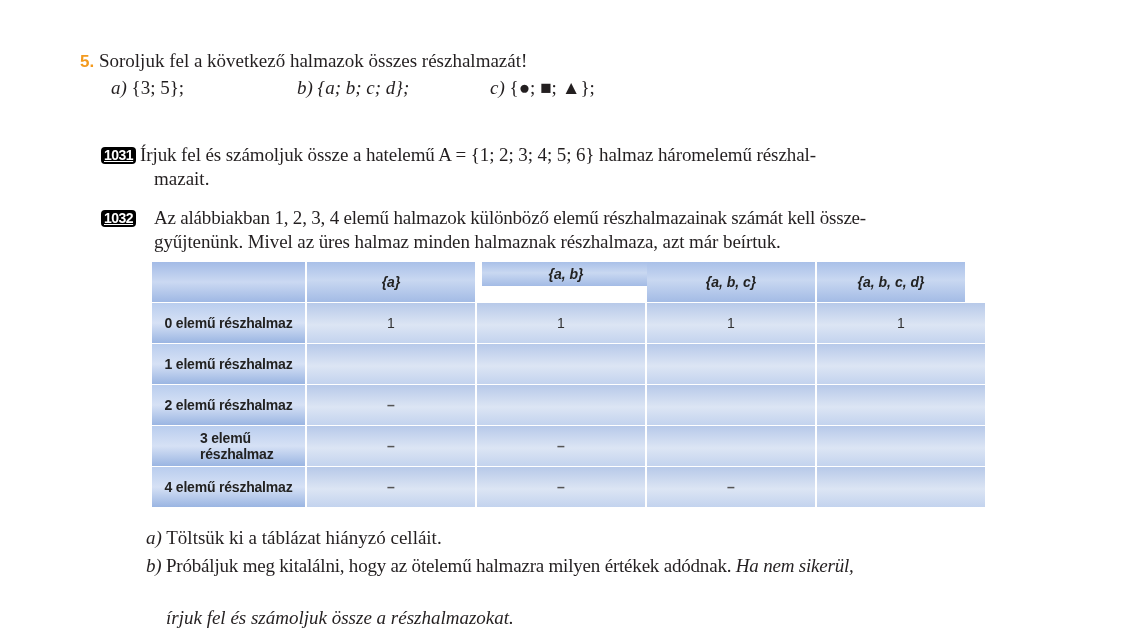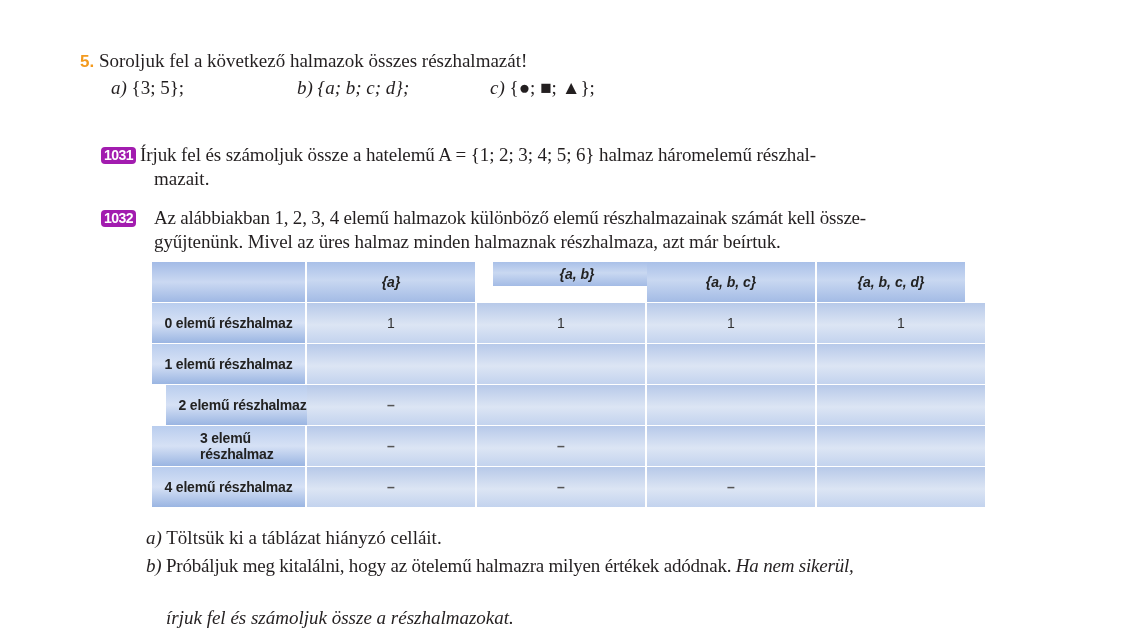--- a/index.html
+++ b/index.html
@@ -4,22 +4,22 @@
 <style>
   html, body { margin: 0; padding: 0; }
   body {
     width: 1136px; height: 640px; background: #ffffff; position: relative; overflow: hidden;
     font-family: "Liberation Serif", "DejaVu Serif", serif; color: #231f20;
   }
   .abs { position: absolute; }
   .serif { font-family: "Liberation Serif", serif; font-size: 19px; line-height: 22px; }
   .num5 { color: #f39a1e; font-family: "Liberation Sans", sans-serif; font-weight: bold; font-size: 17px; }
   .badge {
-    display: inline-block; background: #a21caf; color: #fff; font-family: "Liberation Sans", sans-serif;
-    font-weight: bold; font-size: 14px; line-height: 17px; padding: 0 3px; border-radius: 4px; letter-spacing: -0.5px;
+    display: inline-block; background: #000000; color: #fff; font-family: "Liberation Sans", sans-serif;
+    font-weight: bold; font-size: 14px; line-height: 17px; padding: 0 3px; border-radius: 4px; letter-spacing: -0.5px; text-decoration: underline;
   }
   i { font-style: italic; }
   .lbl { font-style: italic; }
 
   .tbl { position: absolute; left: 152px; top: 262px; }
   .cell {
     position: absolute; box-sizing: border-box;
     background: linear-gradient(to bottom, #b7c9e9 0%, #dce5f4 55%, #c3d3ee 100%);
     display: flex; align-items: center; justify-content: center;
     font-family: "Liberation Sans", sans-serif; font-size: 14px; color: #333;
@@ -63,34 +63,34 @@
 
 <div class="abs" style="left:101px; top:209px;">
   <span class="badge">1032</span>
 </div>
 <div class="abs serif" style="left:154px; top:207px; letter-spacing:-0.2px;">Az alábbiakban 1, 2, 3, 4 elemű halmazok különböző elemű részhalmazainak számát kell össze-</div>
 <div class="abs serif" style="left:154px; top:231px; letter-spacing:-0.1px;">gyűjtenünk. Mivel az üres halmaz minden halmaznak részhalmaza, azt már beírtuk.</div>
 
 <div class="tbl" id="tbl">
   <div class="cell corner" style="left:0;top:0;width:153px;height:40px;"></div>
 <div class="cell hdr" style="left: 155px; top: 0px; width: 168px; height: 40px;">{a}</div>
-    <div class="cell hdr" style="left: 341px; top: 0px; width: 168px; height: 24px;">{a, b}</div>
+    <div class="cell hdr" style="left: 330px; top: 0px; width: 168px; height: 24px;">{a, b}</div>
     <div class="cell hdr" style="left: 495px; top: 0px; width: 168px; height: 40px;">{a, b, c}</div>
     <div class="cell hdr" style="left: 665px; top: 0px; width: 148px; height: 40px;">{a, b, c, d}</div>
     <div class="cell rowhdr" style="left: 0px; top: 41px; width: 153px; height: 40px;">0 elemű részhalmaz</div>
     <div class="cell" style="left: 155px; top: 41px; width: 168px; height: 40px;">1</div>
     <div class="cell" style="left: 325px; top: 41px; width: 168px; height: 40px;">1</div>
     <div class="cell" style="left: 495px; top: 41px; width: 168px; height: 40px;">1</div>
     <div class="cell" style="left: 665px; top: 41px; width: 168px; height: 40px;">1</div>
     <div class="cell rowhdr" style="left: 0px; top: 82px; width: 153px; height: 40px;">1 elemű részhalmaz</div>
     <div class="cell" style="left: 155px; top: 82px; width: 168px; height: 40px;"></div>
     <div class="cell" style="left: 325px; top: 82px; width: 168px; height: 40px;"></div>
     <div class="cell" style="left: 495px; top: 82px; width: 168px; height: 40px;"></div>
     <div class="cell" style="left: 665px; top: 82px; width: 168px; height: 40px;"></div>
-    <div class="cell rowhdr" style="left: 0px; top: 123px; width: 153px; height: 40px; margin-left: 14px;">2 elemű részhalmaz</div>
+    <div class="cell rowhdr" style="left: 0px; top: 123px; width: 153px; height: 40px;">2 elemű részhalmaz</div>
     <div class="cell dash" style="left: 155px; top: 123px; width: 168px; height: 40px;">–</div>
     <div class="cell" style="left: 325px; top: 123px; width: 168px; height: 40px;"></div>
     <div class="cell" style="left: 495px; top: 123px; width: 168px; height: 40px;"></div>
     <div class="cell" style="left: 665px; top: 123px; width: 168px; height: 40px;"></div>
     <div class="cell rowhdr" style="left: 0px; top: 164px; width: 153px; height: 40px; padding-left: 48px;">3 elemű részhalmaz</div>
     <div class="cell dash" style="left: 155px; top: 164px; width: 168px; height: 40px;">–</div>
     <div class="cell dash" style="left: 325px; top: 164px; width: 168px; height: 40px;">–</div>
     <div class="cell" style="left: 495px; top: 164px; width: 168px; height: 40px;"></div>
     <div class="cell" style="left: 665px; top: 164px; width: 168px; height: 40px;"></div>
     <div class="cell rowhdr" style="left: 0px; top: 205px; width: 153px; height: 40px;">4 elemű részhalmaz</div>

